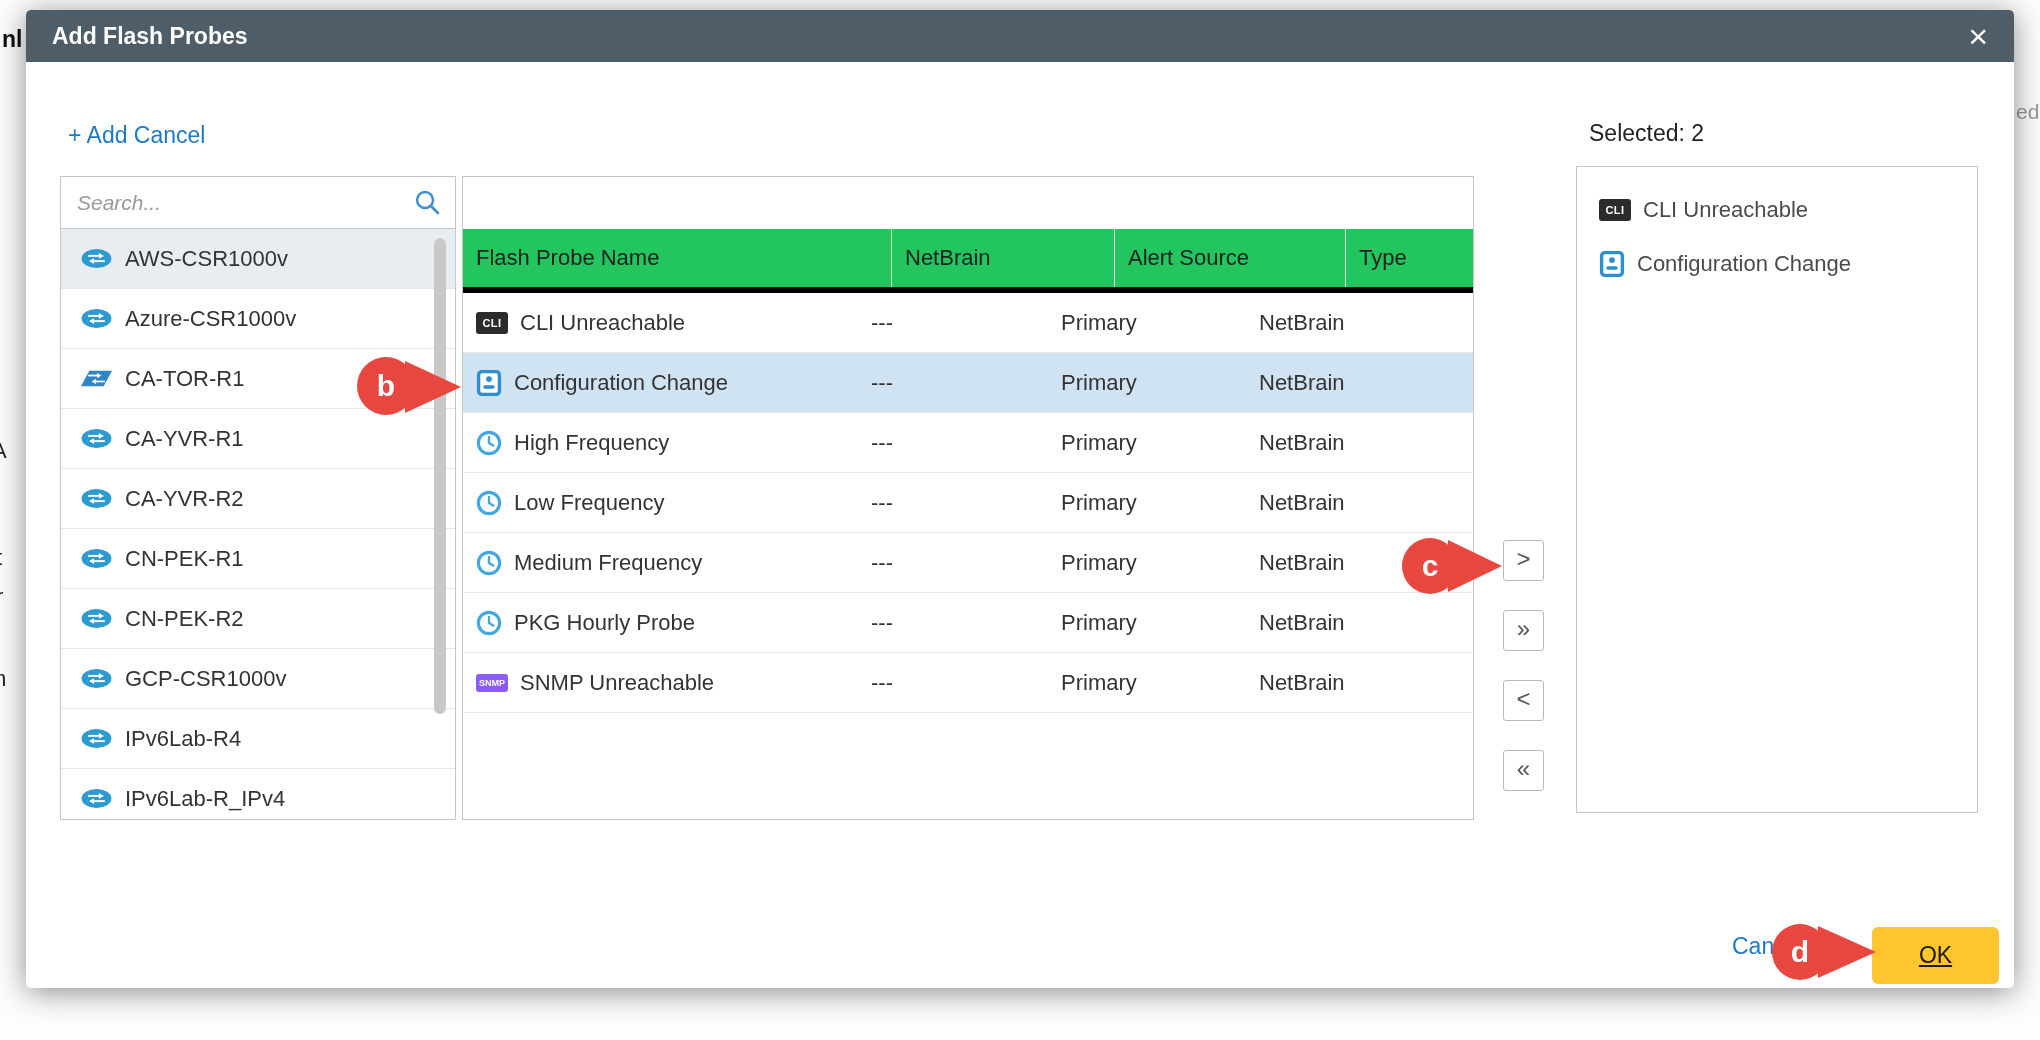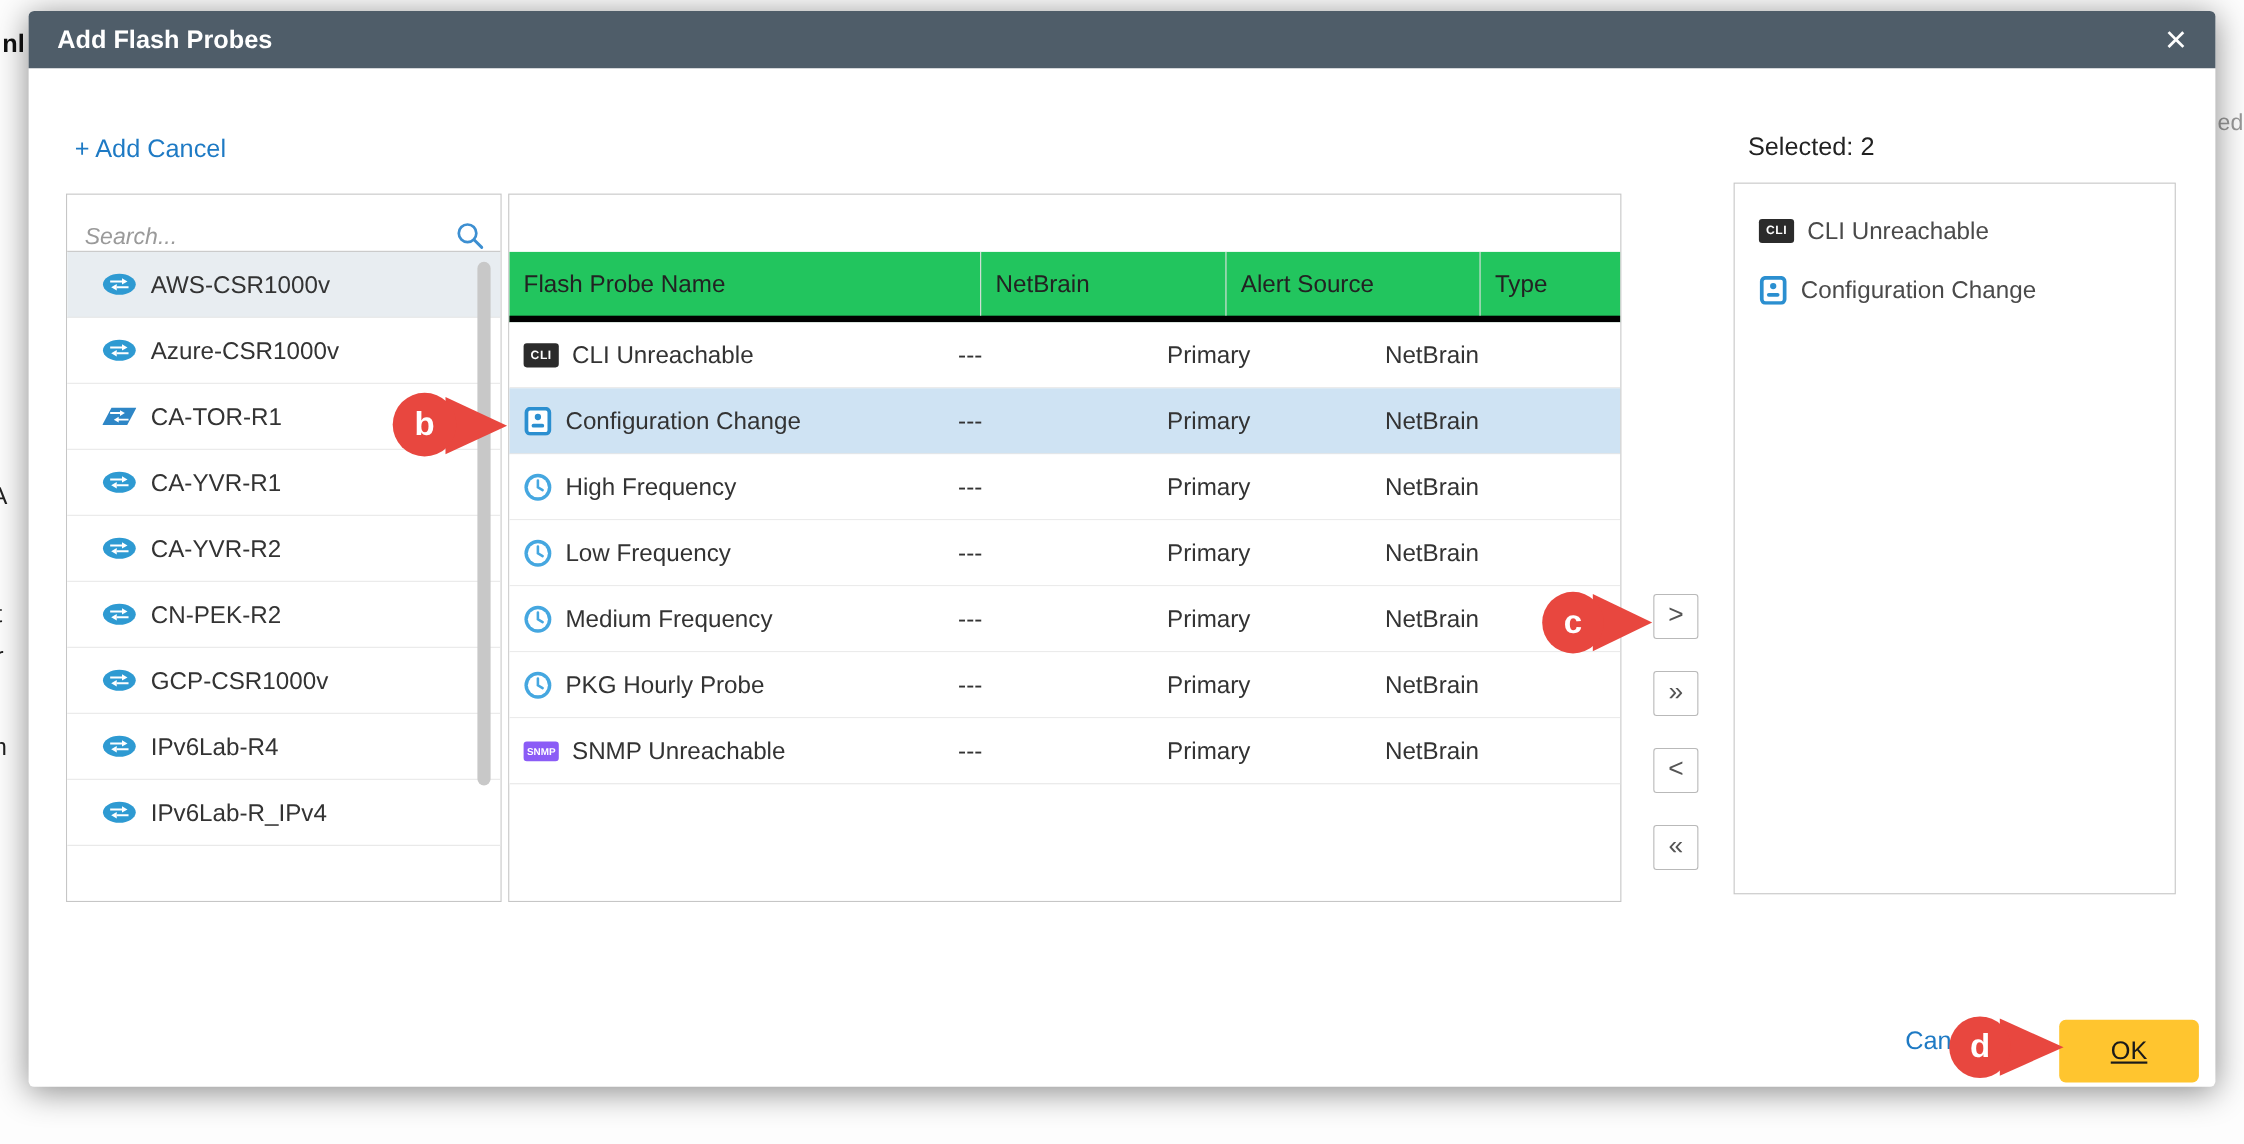--- a/index.html
+++ b/index.html
@@ -39,35 +39,35 @@
     position:absolute; left:42px; top:112px;
     color:#1e7ac4; font-size:23px; cursor:pointer; text-decoration:none;
   }
 
   .panel { position:absolute; border:1px solid #c6c6c6; background:#fff; }
   .left-panel { left:34px; top:166px; width:396px; height:644px; overflow:hidden; }
   .mid-panel  { left:436px; top:166px; width:1012px; height:644px; overflow:hidden; }
 
   .searchbar {
     height:52px; border-bottom:1px solid #c6c6c6;
-    display:flex; align-items:flex-end; padding:0 14px 0 16px;gap:34px;
+    display:flex; align-items:center; padding:0 14px 0 16px;gap:34px;
   }
   .searchbar input {
     flex:1; border:none; outline:none; font-size:21px;
     font-family:"Liberation Sans","DejaVu Sans",sans-serif; color:#333;
     background:transparent;
   }
   .searchbar input::placeholder { font-style:italic; color:#9a9a9a; }
   .search-svg { width:27px; height:27px; flex:0 0 auto; cursor:pointer; }
 
   
   .device-list { position:absolute; left:0; top:52px; right:0; bottom:0; overflow:hidden; }
   .device-row {
     height:60px; display:flex; align-items:center; gap:13px;
-    padding-left:32px; border-bottom:1px solid #e7e7e7;
+    padding-left:20px; border-bottom:1px solid #e7e7e7;
     font-size:22px; color:#333; cursor:pointer; background:#fff;
   }
   .device-row.sel { background:#e8edf1; }
   .scroll-thumb {
     position:absolute; right:9px; top:61px; width:12px; height:476px;
     background:#c8c8c8; border-radius:6px; cursor:pointer;
   }
 
   
   .table-header {
@@ -240,20 +240,32 @@
           <span class="icon-wrap">
             <svg viewBox="0 0 26 17">
               <ellipse cx="13" cy="8.5" rx="12.5" ry="8" fill="#2e9ad2"></ellipse>
               <path d="M6 6.3h9" stroke="#fff" stroke-width="1.6"></path>
               <path d="M15 3.9l4.2 2.4-4.2 2.4z" fill="#fff"></path>
               <path d="M20 10.7h-9" stroke="#fff" stroke-width="1.6"></path>
               <path d="M11 8.3l-4.2 2.4 4.2 2.4z" fill="#fff"></path>
             </svg>
           </span>
           <span>CA-YVR-R2</span>
+        </div>
+        <div class="device-row">
+          <span class="icon-wrap">
+            <svg viewBox="0 0 26 17">
+              <ellipse cx="13" cy="8.5" rx="12.5" ry="8" fill="#2e9ad2"></ellipse>
+              <path d="M6 6.3h9" stroke="#fff" stroke-width="1.6"></path>
+              <path d="M15 3.9l4.2 2.4-4.2 2.4z" fill="#fff"></path>
+              <path d="M20 10.7h-9" stroke="#fff" stroke-width="1.6"></path>
+              <path d="M11 8.3l-4.2 2.4 4.2 2.4z" fill="#fff"></path>
+            </svg>
+          </span>
+          <span>CN-PEK-R1</span>
         </div>
         <div class="device-row">
           <span class="icon-wrap">
             <svg viewBox="0 0 26 17">
               <ellipse cx="13" cy="8.5" rx="12.5" ry="8" fill="#2e9ad2"></ellipse>
               <path d="M6 6.3h9" stroke="#fff" stroke-width="1.6"></path>
               <path d="M15 3.9l4.2 2.4-4.2 2.4z" fill="#fff"></path>
               <path d="M20 10.7h-9" stroke="#fff" stroke-width="1.6"></path>
               <path d="M11 8.3l-4.2 2.4 4.2 2.4z" fill="#fff"></path>
             </svg>

